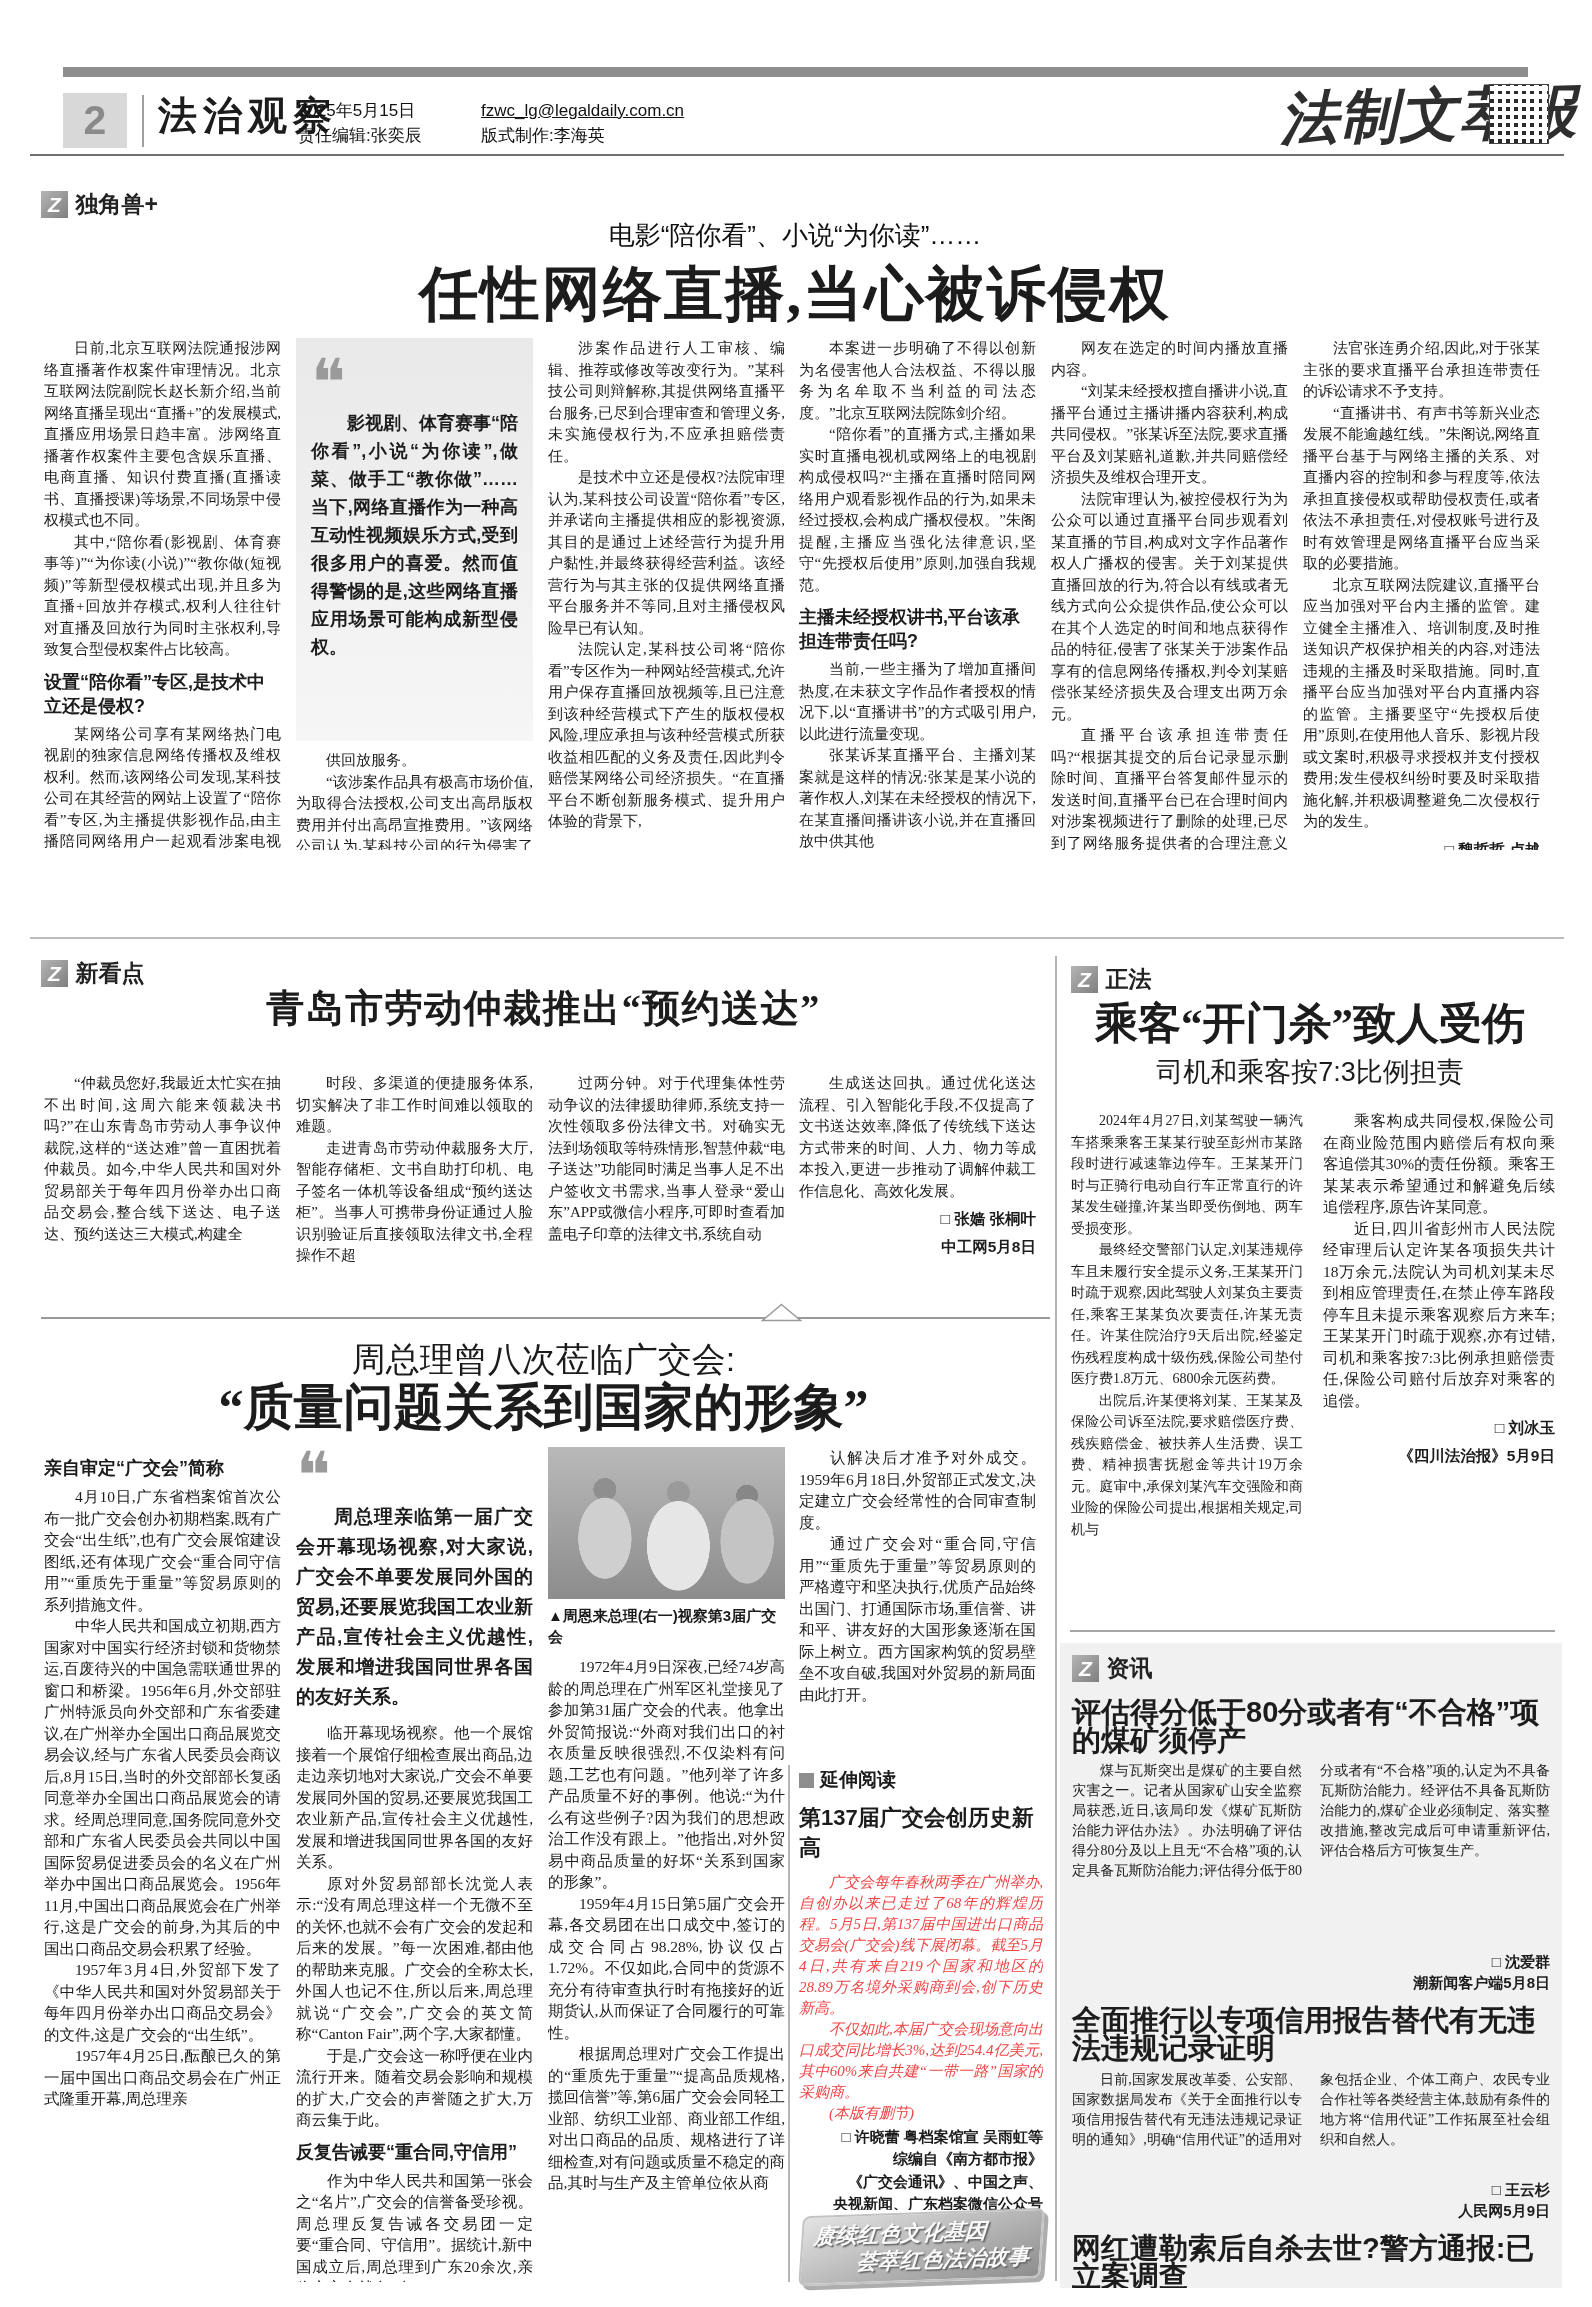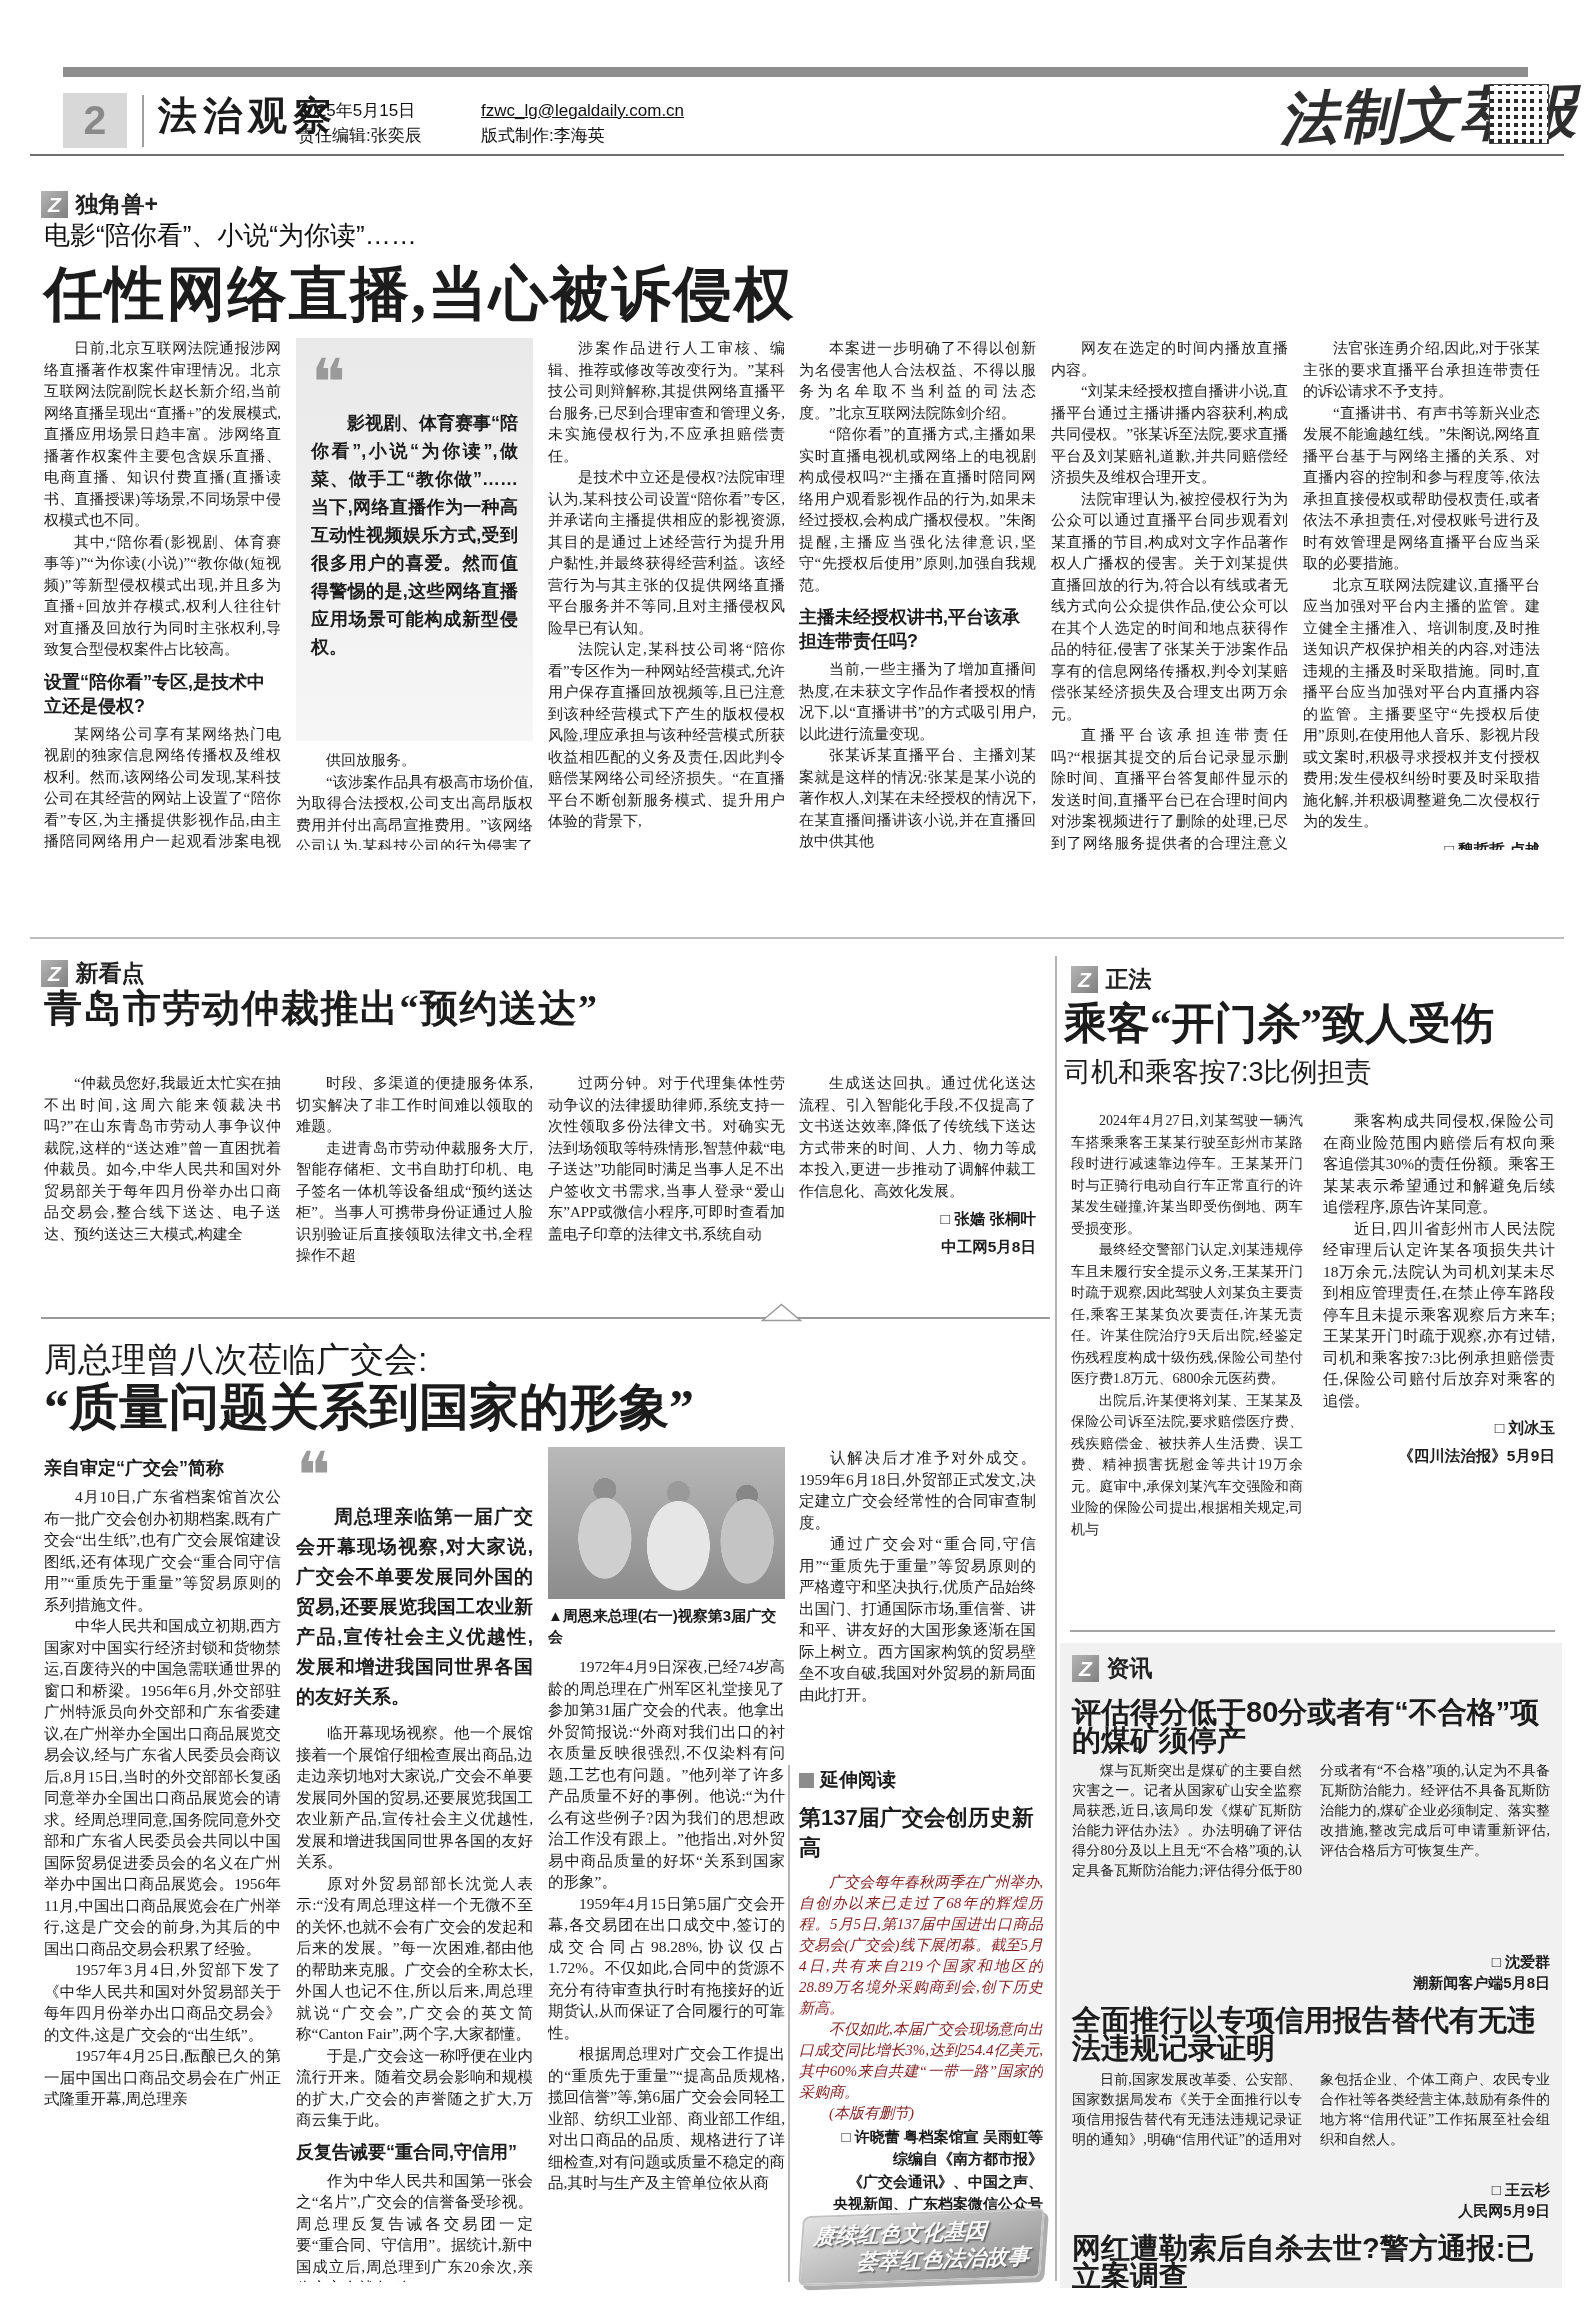--- a/index.html
+++ b/index.html
@@ -26,28 +26,28 @@
         repeating-linear-gradient(90deg,#2b2b2b 0 3.7px,#fff 3.7px 8.1px),
         repeating-linear-gradient(0deg,#2b2b2b 0 3.7px,#fff 3.7px 8.1px);
       background-blend-mode:lighten;}
   #header-rule{left:30px;top:154px;width:1534px;height:2.2px;background:#6f6f6f;}
   
   .tag{display:flex;align-items:center;gap:7.4px;font-family:"Liberation Sans",sans-serif;}
   .tag .zicon{width:27px;height:27px;background:linear-gradient(135deg,#b5b5b5,#7f7f7f);color:#fff;display:flex;align-items:center;
        justify-content:center;font-weight:bold;font-style:italic;font-size:21px;}
   .tag .tlabel{font-size:23px;font-weight:bold;color:#222;}
   
-  .center{text-align:left;}
+  .center{text-align:center;}
   #lead-kicker{left:44px;top:218px;width:1502px;font-family:"Liberation Sans",sans-serif;font-size:26px;color:#111;}
   #lead-headline{left:44px;top:255px;width:1502px;font-size:59px;font-weight:900;letter-spacing:2.2px;font-family:"Liberation Serif",serif;}
   
   .col{position:absolute;width:237px;overflow:hidden;font-size:15px;line-height:21.5px;text-align:justify;}
   .fl{margin:0;}
   .fl-p{text-indent:2em;}
-  .fl-kp{text-indent:2em;font-style:italic;color:#7f1d1d;}
+  .fl-kp{text-indent:2em;font-style:italic;color:#ef4444;}
   .fl-sub{font-family:"Liberation Sans",sans-serif;font-weight:bold;font-size:18px;line-height:24px;margin:9px 0 6px;text-align:left;}
   .fl-sig{text-align:right;font-weight:bold;font-family:"Liberation Sans",sans-serif;font-size:15.5px;margin-top:6px;}
   
   #lead-quote{width:237px;height:403px;box-sizing:border-box;padding:19px 15px 15px;background:linear-gradient(#e9e9e9,#f6f6f6);}
   .qmark{font-size:65px;line-height:52px;color:#9a9a9a;font-family:"DejaVu Sans",sans-serif;}
   .qtext{font-family:"Liberation Sans",sans-serif;font-weight:bold;font-size:18px;line-height:28px;text-align:justify;text-indent:2em;}
   
   .hrule{background:#bdbdbd;height:2.2px;}
   .vrule{background:#b5b5b5;width:1.5px;}
   

